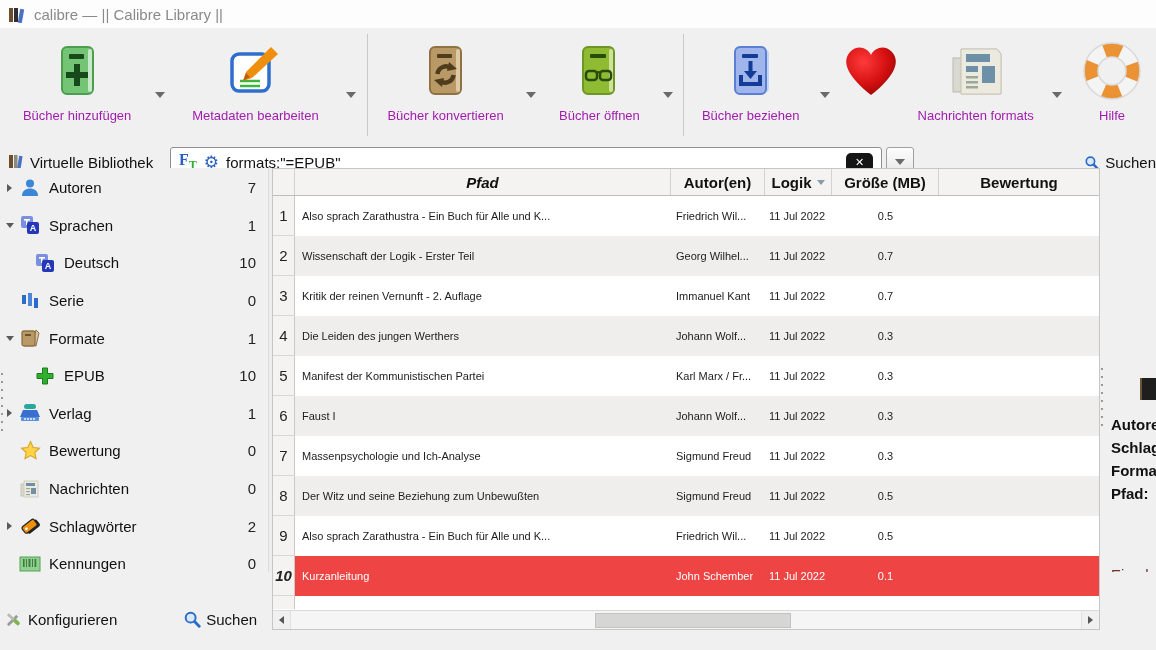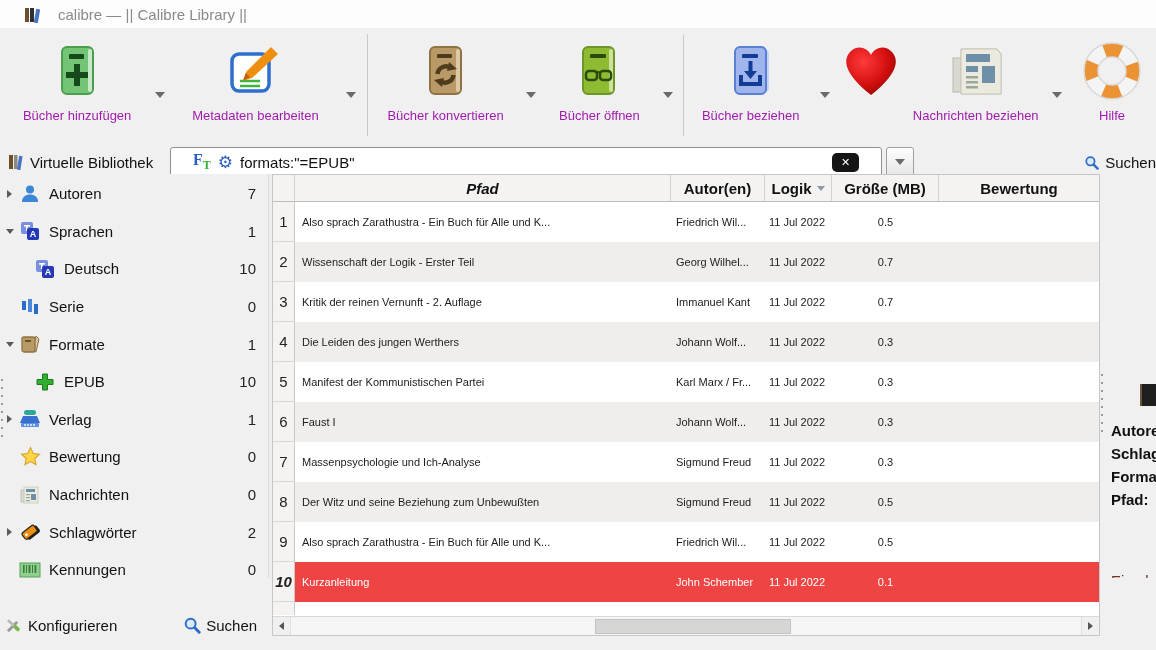--- a/index.html
+++ b/index.html
@@ -1,50 +1,50 @@
 <!DOCTYPE html>
 <html><head>
 <meta charset="utf-8">
 <style>
   * { margin:0; padding:0; box-sizing:border-box; }
   html,body { width:1156px; height:650px; overflow:hidden; }
   body { font-family:"Liberation Sans","DejaVu Sans",sans-serif; background:#f0f0f0; position:relative; }
 
   
   .titlebar { position:absolute; left:0; top:0; width:1156px; height:28px; background:#fdfdfd;
-              display:flex; align-items:center; padding-left:24px; gap:16px; }
+              display:flex; align-items:center; padding-left:8px; gap:8px; }
   .titlebar .title { color:#8a8a8a; font-size:15px; }
 
   
   .toolbar { position:absolute; left:0; top:28px; width:1156px; height:114px; background:#f0f0f0;
              display:flex; align-items:flex-start; overflow:hidden; padding-left:6px; }
   .tbtn { display:flex; flex-direction:column; align-items:center; padding-top:10px; }
   .tbtn .ticon { height:66px; display:flex; align-items:center; justify-content:center; }
   .tbtn .tlabel { font-size:13px; color:#a21caf; margin-top:4px; white-space:nowrap; }
   .tdrop { width:24px; height:86px; display:flex; align-items:flex-end; justify-content:center; padding-bottom:16px; }
   .tri-down { width:0; height:0; border-left:5px solid transparent; border-right:5px solid transparent; border-top:6px solid #6a6a6a; }
   .tsep { width:1px; height:102px; background:#c9c9c9; margin:6px 4px 0 4px; }
 
   
   .searchrow { position:absolute; left:0; top:142px; width:1156px; height:40px; display:flex; align-items:center; padding-left:8px; overflow:hidden; }
   .vlbtn { display:flex; align-items:center; gap:7px; width:162px; font-size:15px; color:#111; }
   .search-box { width:712px; height:30px; background:#fff; border:1px solid #8f8f8f; border-radius:3px;
-                display:flex; align-items:center; padding:0 22px; gap:7px; }
+                display:flex; align-items:center; padding:0 8px; gap:7px; }
   .ft-badge { font-family:"Liberation Serif",serif; font-weight:bold; font-size:16px; color:#2b5fc4; line-height:1; }
   .ft-badge sub { color:#2fae2f; font-size:12px; }
   .gear { color:#2b5fc4; font-size:17px; line-height:1; }
   .query { font-size:15px; color:#111; flex:1; }
   .clear-btn { width:27px; height:19px; background:#151515; border-radius:5px; color:#fff; font-size:11px; font-weight:bold;
                display:flex; align-items:center; justify-content:center; }
   .search-drop { width:28px; height:30px; margin-left:4px; border:1px solid #a0a0a0; border-radius:3px;
                  background:linear-gradient(#fdfdfd,#e6e6e6); display:flex; align-items:center; justify-content:center; }
   .search-btn { margin-left:auto; display:flex; align-items:center; gap:6px; font-size:15px; color:#111; white-space:nowrap; width:72px; overflow:hidden; }
 
   
-  .main { position:absolute; left:0; top:174px; width:1156px; height:404px; display:flex; }
+  .main { position:absolute; left:0; top:168px; width:1156px; height:404px; display:flex; }
   .sidebar { width:268px; height:468px; position:relative; background:#f0f0f0; }
   .lsplit { width:4px; background:#ededed; border-left:1px solid #dcdcdc; }
   .dots { position:absolute; left:1px; top:205px; width:2px; height:60px;
           background:repeating-linear-gradient(#9a9a9a 0 2px, transparent 2px 8px); }
 
   .tree { padding-top:1px; }
   .titem { height:37.6px; display:flex; align-items:center; padding-left:3px; padding-right:12px; font-size:15px; color:#111; }
   .titem .arrowbox { width:13px; display:flex; justify-content:center; }
   .tri-r { width:0; height:0; border-top:4px solid transparent; border-bottom:4px solid transparent; border-left:5px solid #5a5a5a; }
   .tri-d { width:0; height:0; border-left:4px solid transparent; border-right:4px solid transparent; border-top:5px solid #5a5a5a; }
@@ -229,21 +229,21 @@
         <path d="M13 3h36l4 5v40H13z" fill="#ecead e" stroke="#c8c6b8"></path>
         <path d="M13 3h36l4 5v40H13z" fill="#eceade" stroke="#c8c6b8"></path>
         <rect x="18" y="8" width="24" height="8" fill="#6d8fa8"></rect>
         <rect x="18" y="20" width="12" height="6" fill="#6d8fa8"></rect>
         <rect x="34" y="20" width="13" height="17" fill="#6d8fa8"></rect>
         <rect x="18" y="30" width="12" height="2.5" fill="#9aa89a"></rect>
         <rect x="18" y="35" width="12" height="2.5" fill="#9aa89a"></rect>
         <rect x="18" y="40" width="12" height="2.5" fill="#9aa89a"></rect>
       </svg>
     </div>
-    <div class="tlabel">Nachrichten beziehen</div>
+    <div class="tlabel">Nachrichten formats</div>
   </div>
   <div class="tdrop">
       <span class="tri-down"></span>
     </div>
 
   <div class="tbtn" style="width:90px">
     <div class="ticon">
       <svg width="58" height="58" viewBox="0 0 58 58">
         <circle cx="29" cy="29" r="21" fill="none" stroke="#f4f4f4" stroke-width="14"></circle>
         <circle cx="29" cy="29" r="21" fill="none" stroke="#eb9334" stroke-width="14" stroke-dasharray="16.5 16.5" stroke-dashoffset="8.2"></circle>

